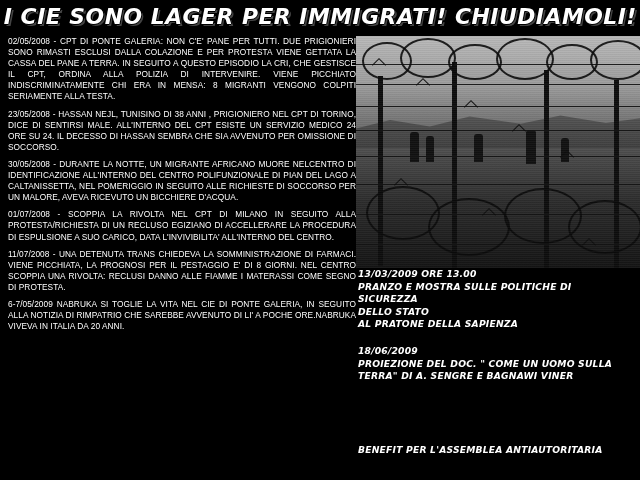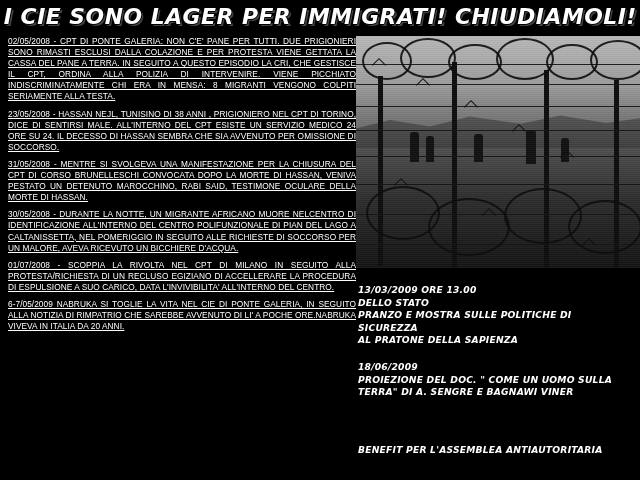--- a/index.html
+++ b/index.html
@@ -48,21 +48,20 @@
     transform: scaleX(1.04);
   }
 
   
   .left-col {
     position: absolute;
     left: 8px;
     top: 36px;
     width: 348px;
     height: 440px;
-    text-decoration: underline;
   }
   .para {
     font-family: "Liberation Sans", sans-serif;
     font-size: 8.3px;
     line-height: 11.1px;
     color: #ffffff;
     text-transform: uppercase;
     letter-spacing: 0.05px;
     margin: 0 0 6px 0;
     text-align: justify;
@@ -141,21 +140,21 @@
     left:0; top:0; width: 284px; height: 232px;
     background:
       repeating-linear-gradient(0deg, rgba(255,255,255,0.035) 0px, rgba(255,255,255,0.035) 1px, rgba(0,0,0,0.04) 1px, rgba(0,0,0,0.04) 2px);
     pointer-events: none;
   }
 
   
   .events {
     position: absolute;
     left: 358px;
-    top: 284px;
+    top: 268px;
     width: 276px;
   }
   .event {
     margin-bottom: 14px;
   }
   .ev-line {
     font-family: "DejaVu Sans", sans-serif;
     font-weight: bold;
     font-style: italic;
     font-size: 9.2px;
@@ -177,23 +176,23 @@
 
 <div class="poster">
 
   <div class="title-bar">
     <div class="title-text">I CIE SONO LAGER PER IMMIGRATI! CHIUDIAMOLI!</div>
   </div>
 
   <div class="left-col">
     <p class="para">02/05/2008 - CPT DI PONTE GALERIA: NON C'E' PANE PER TUTTI. DUE PRIGIONIERI SONO RIMASTI ESCLUSI DALLA COLAZIONE E PER PROTESTA VIENE GETTATA LA CASSA DEL PANE A TERRA. IN SEGUITO A QUESTO EPISODIO LA CRI, CHE GESTISCE IL CPT, ORDINA ALLA POLIZIA DI INTERVENIRE. VIENE PICCHIATO INDISCRIMINATAMENTE CHI ERA IN MENSA: 8 MIGRANTI VENGONO COLPITI SERIAMENTE ALLA TESTA.</p>
     <p class="para">23/05/2008 - HASSAN NEJL, TUNISINO DI 38 ANNI , PRIGIONIERO NEL CPT DI TORINO, DICE DI SENTIRSI MALE. ALL'INTERNO DEL CPT ESISTE UN SERVIZIO MEDICO 24 ORE SU 24. IL DECESSO DI HASSAN SEMBRA CHE SIA AVVENUTO PER OMISSIONE DI SOCCORSO.</p>
-    <p class="para">31/05/2008 - MENTRE SI SVOLGEVA UNA MANIFESTAZIONE PER LA CHIUSURA DEL CPT DI CORSO BRUNELLESCHI CONVOCATA DOPO LA MORTE DI HASSAN, VENIVA PESTATO UN DETENUTO MAROCCHINO, RABI SAID, TESTIMONE OCULARE DELLA MORTE DI HASSAN.</p>
     <p class="para">30/05/2008 - DURANTE LA NOTTE, UN MIGRANTE AFRICANO MUORE NELCENTRO DI IDENTIFICAZIONE ALL'INTERNO DEL CENTRO POLIFUNZIONALE DI PIAN DEL LAGO A CALTANISSETTA, NEL POMERIGGIO IN SEGUITO ALLE RICHIESTE DI SOCCORSO PER UN MALORE, AVEVA RICEVUTO UN BICCHIERE D'ACQUA.</p>
     <p class="para">01/07/2008 - SCOPPIA LA RIVOLTA NEL CPT DI MILANO IN SEGUITO ALLA PROTESTA/RICHIESTA DI UN RECLUSO EGIZIANO DI ACCELLERARE LA PROCEDURA DI ESPULSIONE A SUO CARICO, DATA L'INVIVIBILITA' ALL'INTERNO DEL CENTRO.</p>
+    <p class="para">11/07/2008 - UNA DETENUTA TRANS CHIEDEVA LA SOMMINISTRAZIONE DI FARMACI. VIENE PICCHIATA, LA PROGNOSI PER IL PESTAGGIO E' DI 8 GIORNI. NEL CENTRO SCOPPIA UNA RIVOLTA: RECLUSI DANNO ALLE FIAMME I MATERASSI COME SEGNO DI PROTESTA.</p>
     <p class="para">6-7/05/2009 NABRUKA SI TOGLIE LA VITA NEL CIE DI PONTE GALERIA, IN SEGUITO ALLA NOTIZIA DI RIMPATRIO CHE SAREBBE AVVENUTO DI LI' A POCHE ORE.NABRUKA VIVEVA IN ITALIA DA 20 ANNI.</p>
   </div>
 
   <div class="photo">
     <div class="sky"></div>
     <div class="hills"></div>
     <div class="ground"></div>
 
     <div class="figure f1"></div>
     <div class="figure f2"></div>
@@ -235,22 +234,22 @@
     <div class="barb" style="left:128px; top:174px;"></div>
     <div class="barb" style="left:228px; top:204px;"></div>
 
     <div class="photo-noise"></div>
   </div>
 
   <div class="events">
 
     <div class="event">
       <p class="ev-line">13/03/2009 ORE 13.00</p>
+      <p class="ev-line">PRANZO E MOSTRA SULLE POLITICHE DI SICUREZZA</p>
       <p class="ev-line">DELLO STATO</p>
-      <p class="ev-line">PRANZO E MOSTRA SULLE POLITICHE DI SICUREZZA</p>
       <p class="ev-line">AL PRATONE DELLA SAPIENZA</p>
     </div>
 
     <div class="event">
       <p class="ev-line">18/06/2009</p>
       <p class="ev-line">PROIEZIONE DEL DOC. " COME UN UOMO SULLA</p>
       <p class="ev-line">TERRA" DI A. SENGRE E BAGNAWI  VINER</p>
     </div>
 
   </div>

